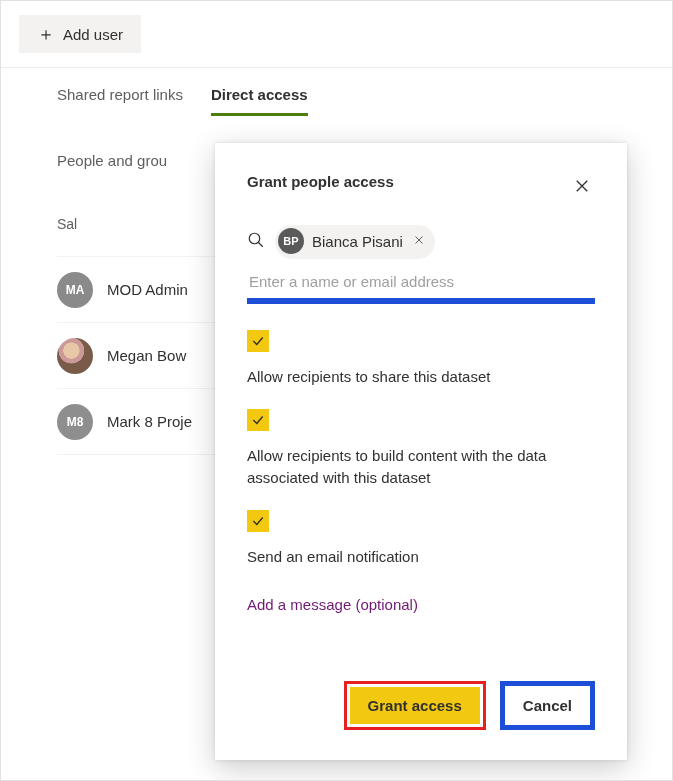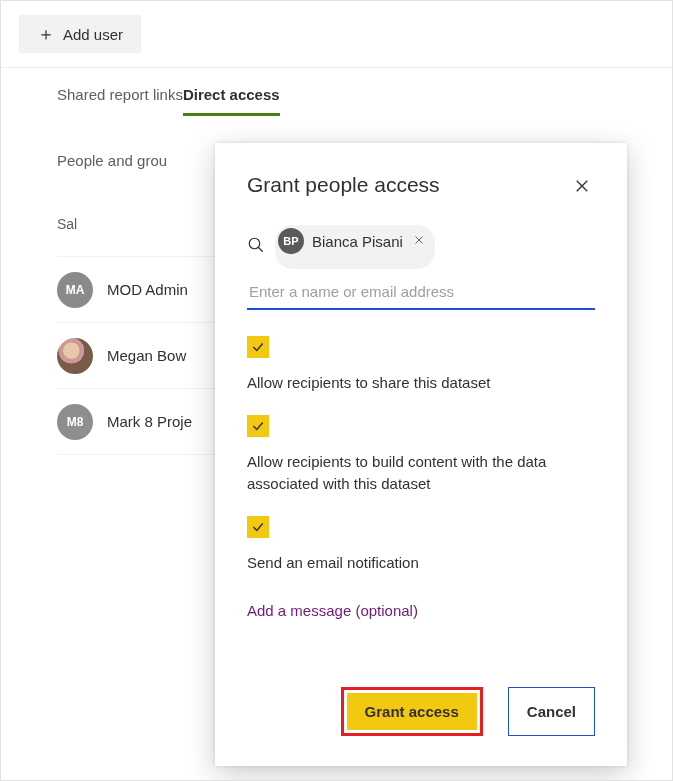--- a/index.html
+++ b/index.html
@@ -25,20 +25,21 @@
       color: #323130;
       cursor: pointer;
       display: inline-flex;
       align-items: center;
       gap: 8px;
     }
     .plus-icon { font-size: 18px; font-weight: 300; line-height: 1; }
     .tabs {
       padding: 18px 56px 0;
       display: flex;
+      gap: 28px;
       font-size: 15px;
     }
     .tab {
       padding-bottom: 10px;
       color: #605e5c;
       cursor: pointer;
     }
     .tab.active {
       color: #323130;
       font-weight: 600;
@@ -85,49 +86,49 @@
       background: #fff;
       box-shadow: 0 8px 28px rgba(0,0,0,0.20), 0 0 4px rgba(0,0,0,0.12);
       padding: 30px 32px 30px;
     }
     .dialog-header {
       display: flex;
       justify-content: space-between;
       align-items: flex-start;
       margin-bottom: 24px;
     }
-    .dialog-title { font-size: 21px; font-weight: 400; }
+    .dialog-title { font-size: 15px; font-weight: 700; }
     .close-btn {
       background: none; border: none; cursor: pointer;
       padding: 4px; line-height: 1;
     }
     .close-btn svg { width: 18px; height: 18px; stroke: #323130; }
 
     .search-row {
       display: flex; align-items: center; gap: 10px; margin-bottom: 6px;
     }
     .search-icon svg { width: 18px; height: 18px; stroke: #323130; fill: none; }
 
     .chip {
       display: inline-flex; align-items: center; gap: 8px;
-      background: #f3f2f1; border-radius: 18px; padding: 3px 8px 15px 3px;
+      background: #f3f2f1; border-radius: 18px; padding: 3px 8px 5px 3px;
     }
     .chip-avatar {
       width: 26px; height: 26px; border-radius: 50%;
       background: #5a5a5a; color: #fff; font-size: 11px; font-weight: 600;
       display: flex; align-items: center; justify-content: center;
     }
     .chip-name { font-size: 15px; }
     .chip-remove {
       background: none; border: none; cursor: pointer; padding: 2px;
     }
     .chip-remove svg { width: 12px; height: 12px; stroke: #605e5c; }
 
     .name-input {
-      width: 100%; border: none; border-bottom: 2px solid #1d4ed8;
+      width: 100%; border: none; border-bottom: 6px solid #1d4ed8;
       font-size: 15px; padding: 8px 0 8px 2px; margin-bottom: 26px;
       outline: none;
     }
     .name-input::placeholder { color: #a19f9d; }
 
     .check-row {
       display: flex; align-items: flex-start; gap: 14px;
       margin-bottom: 20px; font-size: 15px; line-height: 1.5; flex-direction: column;
     }
     .checkbox {
@@ -136,28 +137,28 @@
       cursor: pointer;
     }
     .checkbox svg { width: 14px; height: 14px; stroke: #323130; stroke-width: 2.4; fill: none; }
 
     .message-input {
       width: 100%; border: none; font-size: 15px; padding: 8px 0;
       color: #701a75; margin-top: 8px; margin-bottom: 60px;
     }
 
     .dialog-actions {
-      display: flex; justify-content: flex-end; gap: 25px;
+      display: flex; justify-content: flex-end; gap: 14px;
     }
     .btn {
       padding: 10px 18px; font-size: 15px; font-weight: 600;
       cursor: pointer; border: none;
     }
     .btn-primary { background: #f2c811; color: #323130; }
-    .btn-secondary { background: #fff; border: 1px solid #1d4ed8; color: #323130; }
+    .btn-secondary { background: #fff; border: 5px solid #1d4ed8; color: #323130; }
     .highlight-box {
       border: 3px solid #e62020; padding: 3px; display: inline-block;
     }
   </style>
 </head>
 <body>
 
 <div class="toolbar">
   <button class="add-user-btn">
     <span class="plus-icon">＋</span>

